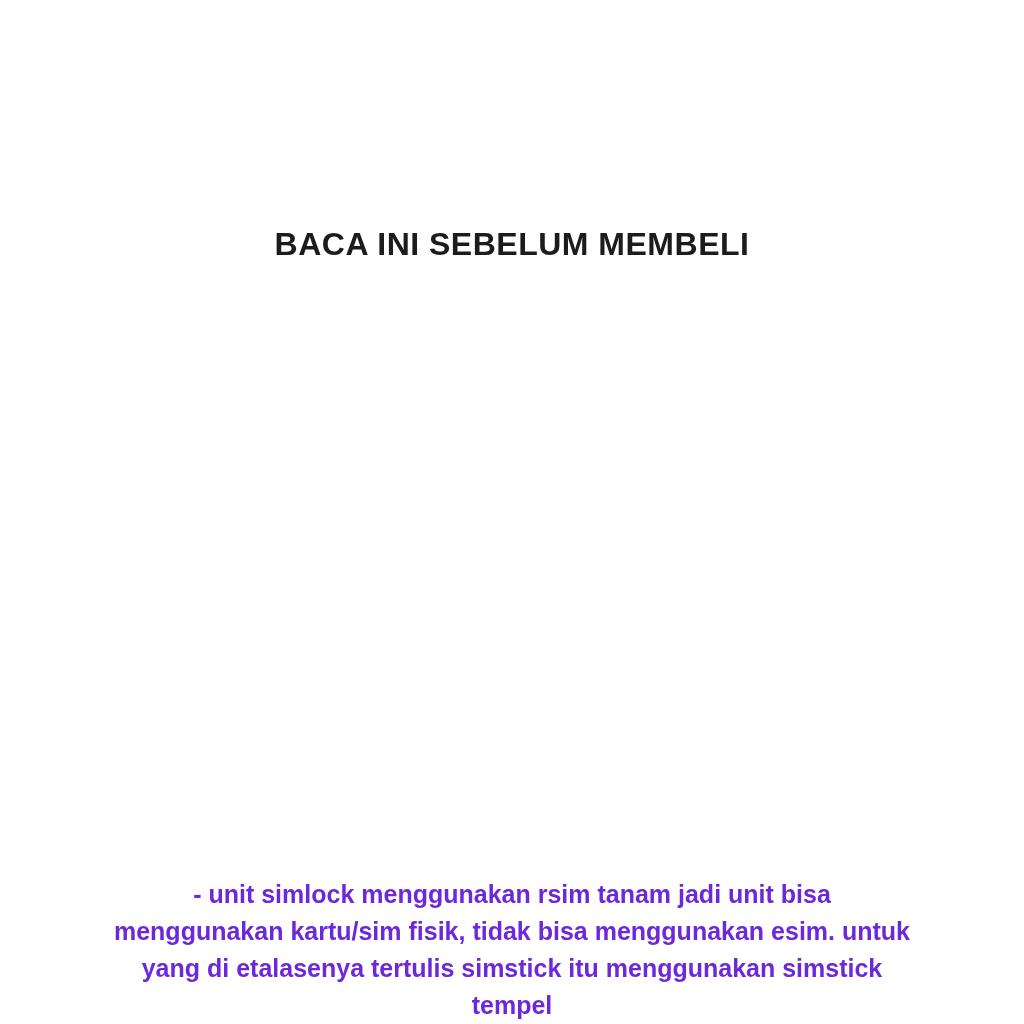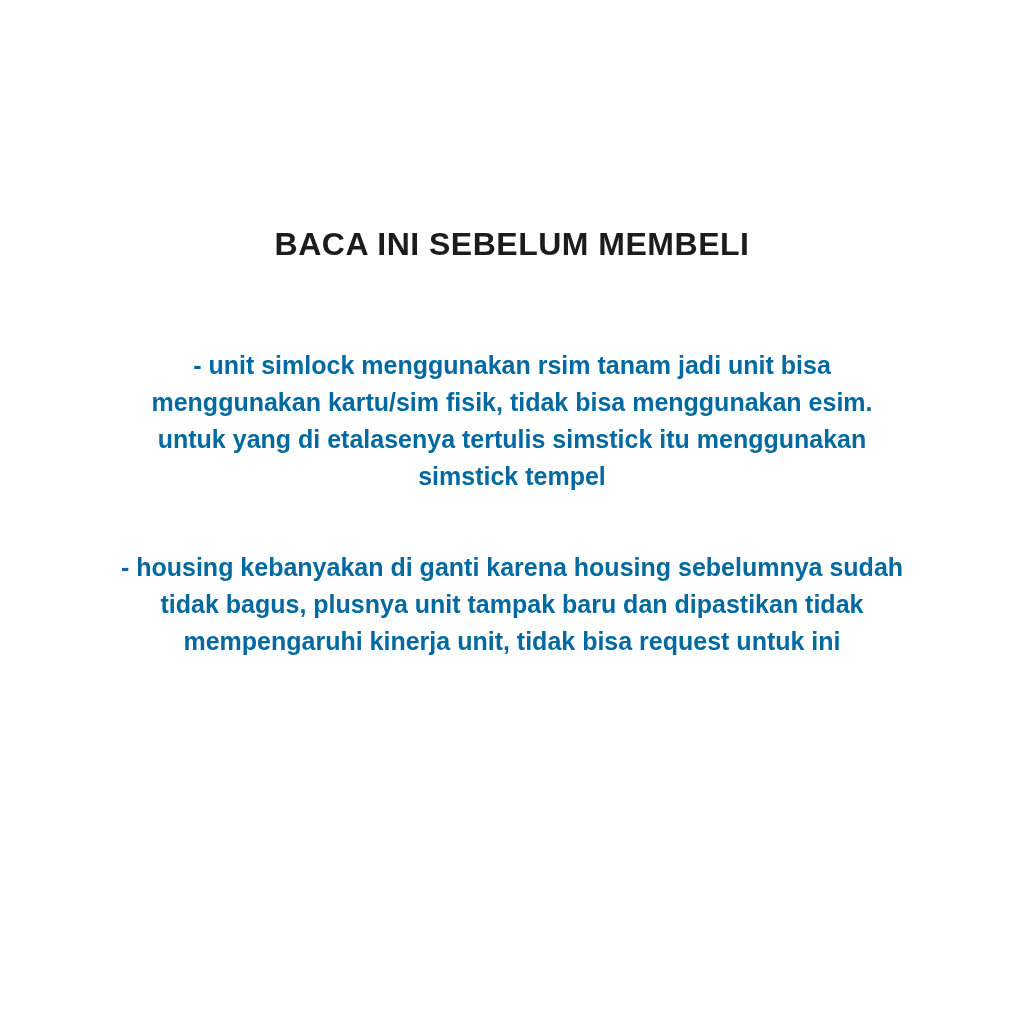--- a/index.html
+++ b/index.html
@@ -15,49 +15,49 @@
     overflow: hidden;
   }
   .page {
     width: 1024px;
     height: 1024px;
     display: flex;
     flex-direction: column;
     align-items: center;
     box-sizing: border-box;
     padding-top: 226px;
+    justify-content: space-between;
   }
   .title {
     font-size: 32px;
     font-weight: 700;
     letter-spacing: 0.5px;
     text-align: center;
     margin: 0 0 76px 0;
     color: #1c1c1c;
   }
   .content {
     width: 810px;
     display: flex;
     flex-direction: column;
     gap: 38px;
   }
   .para {
     font-size: 25px;
     font-weight: 700;
     line-height: 37px;
     text-align: center;
-    margin: 8px;
-    color: #0369a1;
+    margin: 0;
+    color: #6d28d9;
   }
 </style>
 </head>
 <body style="background: rgb(255, 255, 255); color: rgb(28, 28, 28);">
 
 <div class="page">
   <h1 class="title">BACA INI SEBELUM MEMBELI</h1>
 
   <div class="content">
     <p class="para">- unit simlock menggunakan rsim tanam jadi unit bisa menggunakan kartu/sim fisik, tidak bisa menggunakan esim. untuk yang di etalasenya tertulis simstick itu menggunakan simstick tempel</p>
 
-    <p class="para">- housing kebanyakan di ganti karena housing sebelumnya sudah tidak bagus, plusnya unit tampak baru dan dipastikan tidak mempengaruhi kinerja unit, tidak bisa request untuk ini</p>
 
   </div>
 </div>
 
 </body></html>

